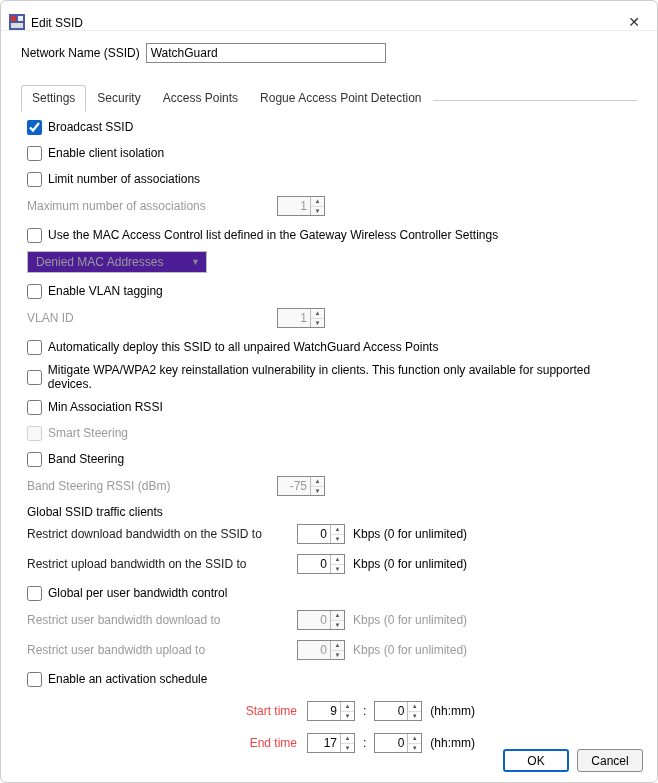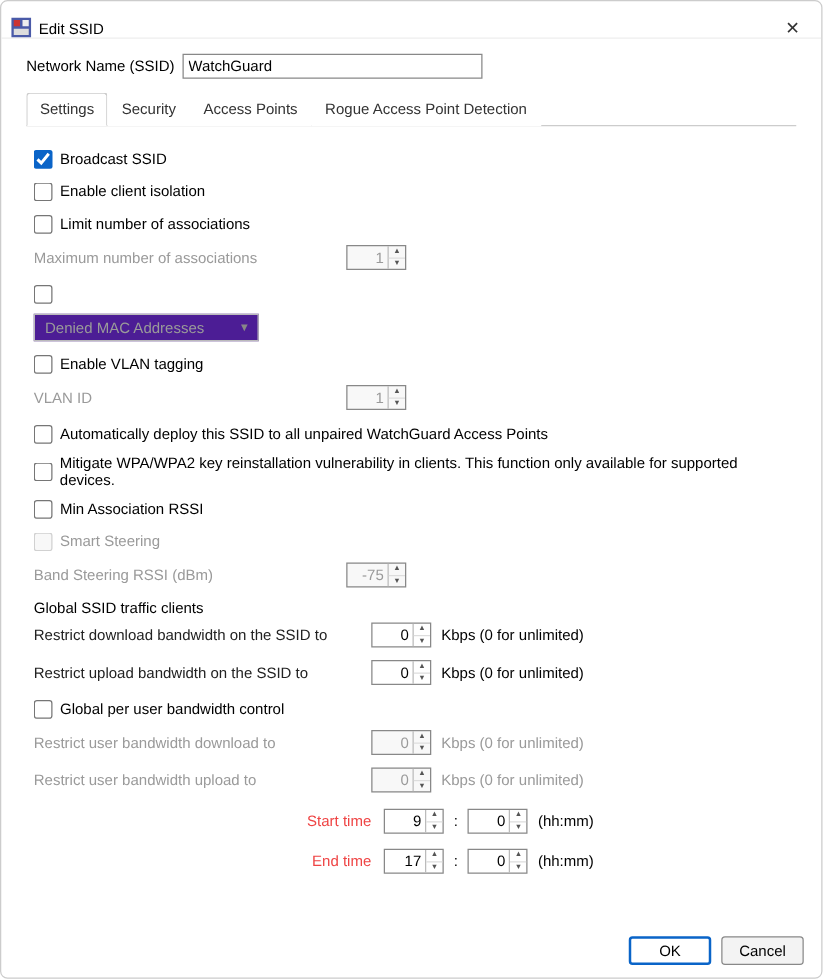--- a/index.html
+++ b/index.html
@@ -63,21 +63,21 @@
     margin-top: 10px;
   }
   .tab {
     padding: 5px 10px 6px 10px;
     font-size: 12px;
     color: #333;
     cursor: default;
     border: 1px solid transparent;
     border-bottom: none;
     position: relative;
-    top: 1px;
+    top: 12px;
     background: #fff;
   }
   .tab.active {
     border-color: #ccc;
     border-bottom: 1px solid #fff;
     border-radius: 3px 3px 0 0;
   }
   .tabpane {
     padding: 12px 6px 0 6px;
   }
@@ -250,20 +250,21 @@
         <input disabled="" value="1" style="">
         <span class="arrows">
             <div>▲</div>
             <div>▼</div>
           </span>
       </span>
     </div>
 
     <div class="opt">
       <input type="checkbox" style="">
+      <span>Use the MAC Access Control list defined in the Gateway Wireless Controller Settings</span>
     </div>
     <div class="sub sub-row">
       <span class="combo">
         <span>Denied MAC Addresses</span>
         <span class="chev">▼</span>
       </span>
     </div>
 
     <div class="opt">
       <input type="checkbox" style="">
@@ -293,20 +294,24 @@
     <div class="opt">
       <input type="checkbox" style="">
       <span>Min Association RSSI</span>
     </div>
 
     <div class="opt">
       <input type="checkbox" disabled="" style="">
       <span class="disabled">Smart Steering</span>
     </div>
 
+    <div class="opt">
+      <input type="checkbox" style="">
+      <span>Band Steering</span>
+    </div>
     <div class="sub sub-row">
       <span class="field-label disabled">Band Steering RSSI (dBm)</span>
       <span class="spin disabled">
         <input disabled="" value="-75" style="">
         <span class="arrows">
             <div>▲</div>
             <div>▼</div>
           </span>
       </span>
     </div>
@@ -355,20 +360,24 @@
       <span class="spin disabled">
         <input disabled="" value="0" style="">
         <span class="arrows">
             <div>▲</div>
             <div>▼</div>
           </span>
       </span>
       <span class="suffix disabled">Kbps (0 for unlimited)</span>
     </div>
 
+    <div class="opt">
+      <input type="checkbox" style="">
+      <span>Enable an activation schedule</span>
+    </div>
 
     <div class="time-block">
       <span class="time-label">Start time</span>
       <span class="spin">
         <input value="9" style="">
         <span class="arrows">
             <div>▲</div>
             <div>▼</div>
           </span>
       </span>

